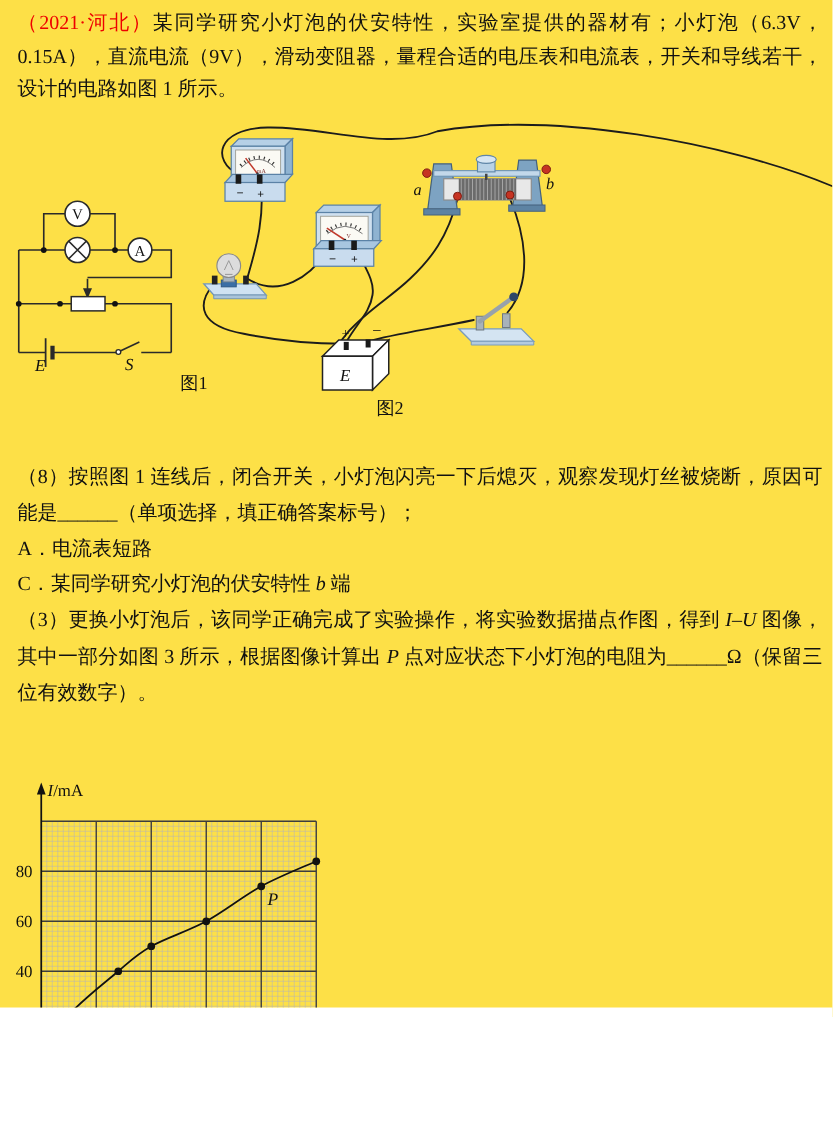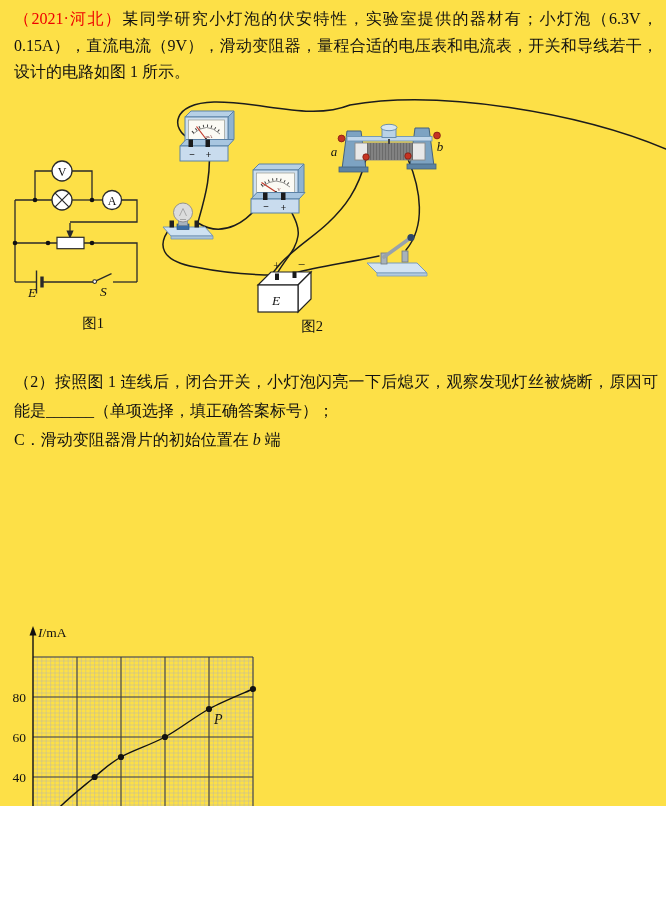--- a/index.html
+++ b/index.html
@@ -4,21 +4,21 @@
 <style>
   html,body{margin:0;padding:0;background:#ffffff;}
   body{width:666px;height:913px;font-family:"Liberation Serif","DejaVu Serif",serif;color:#111;}
   .page{position:relative;width:666px;height:806px;overflow:hidden;background:#fde047;}
   .intro{position:absolute;left:14px;top:6px;width:644px;font-size:16px;line-height:26.5px;text-align:justify;margin:0;}
   .red{color:#ee0000;}
   .figures-row{position:absolute;left:0;top:95px;width:666px;height:250px;}
   .fig1-svg{position:absolute;left:0;top:53px;width:150px;height:158px;}
   .fig2-svg{position:absolute;left:150px;top:0;width:516px;height:245px;}
   .figcap{position:absolute;font-size:14.5px;text-align:center;}
-  .cap1{left:20px;top:219px;width:146px;}
+  .cap1{left:20px;top:202px;width:146px;text-align:right;}
   .cap2{left:275px;top:222px;width:74px;}
   .questions{position:absolute;left:14px;top:368px;width:644px;font-size:16px;line-height:28.8px;}
   .questions p{margin:0;text-align:justify;}
   .var{font-style:italic;font-family:"Liberation Serif","DejaVu Serif",serif;}
   .chart-svg{position:absolute;left:0;top:620px;width:300px;height:268px;}
   .chart-cap{position:absolute;left:95px;top:886px;width:90px;text-align:center;font-size:14.5px;}
   svg text{font-family:"Liberation Serif","DejaVu Serif",serif;}
 </style>
 </head>
 <body>
@@ -172,22 +172,24 @@
         <rect x="231" y="158" width="6" height="11" fill="#a8b2ba" stroke="#6e7880" stroke-width="0.8"></rect>
         <rect x="252" y="156" width="6" height="11" fill="#a8b2ba" stroke="#6e7880" stroke-width="0.8"></rect>
         <path d="M234,162 L259,144" stroke="#98a2ab" stroke-width="3.6" stroke-linecap="round"></path>
         <circle cx="261" cy="142.5" r="3.6" fill="#2e4668"></circle>
       </g>
     </svg>
     <div class="figcap cap2">图2</div>
   </div>
 
   <div class="questions">
-    <p>（2）按照图 1 连线后，闭合开关，小灯泡闪亮一下后熄灭，观察发现灯丝被烧断，原因可能是______（单项选择，填正确答案标号）；</p>
-    <p><span>C．滑动变阻器滑片的初始位置在 </span><span class="var">b</span><span> 端</span></p>
+    <p>（8）按照图 1 连线后，闭合开关，小灯泡闪亮一下后熄灭，观察发现灯丝被烧断，原因可能是______（单项选择，填正确答案标号）；</p>
+    <p>A．电流表短路</p>
+    <p><span>C．某同学研究小灯泡的伏安特性 </span><span class="var">b</span><span> 端</span></p>
+    <p><span>（3）更换小灯泡后，该同学正确完成了实验操作，将实验数据描点作图，得到 </span><span class="var">I–U</span><span> 图像，其中一部分如图 3 所示，根据图像计算出 </span><span class="var">P</span><span> 点对应状态下小灯泡的电阻为______Ω（保留三位有效数字）。</span></p>
   </div>
 
   <svg id="fig3-svg" class="chart-svg" viewBox="0 0 300 268">
       <line x1="33" y1="237" x2="33" y2="37" stroke="#b5b5b5" stroke-width="0.45"></line>
       <line x1="37.4" y1="237" x2="37.4" y2="37" stroke="#b5b5b5" stroke-width="0.45"></line>
       <line x1="41.8" y1="237" x2="41.8" y2="37" stroke="#b5b5b5" stroke-width="0.45"></line>
       <line x1="46.2" y1="237" x2="46.2" y2="37" stroke="#b5b5b5" stroke-width="0.45"></line>
       <line x1="50.6" y1="237" x2="50.6" y2="37" stroke="#b5b5b5" stroke-width="0.45"></line>
       <line x1="55" y1="237" x2="55" y2="37" stroke="#b5b5b5" stroke-width="0.45"></line>
       <line x1="59.400000000000006" y1="237" x2="59.400000000000006" y2="37" stroke="#b5b5b5" stroke-width="0.45"></line>

